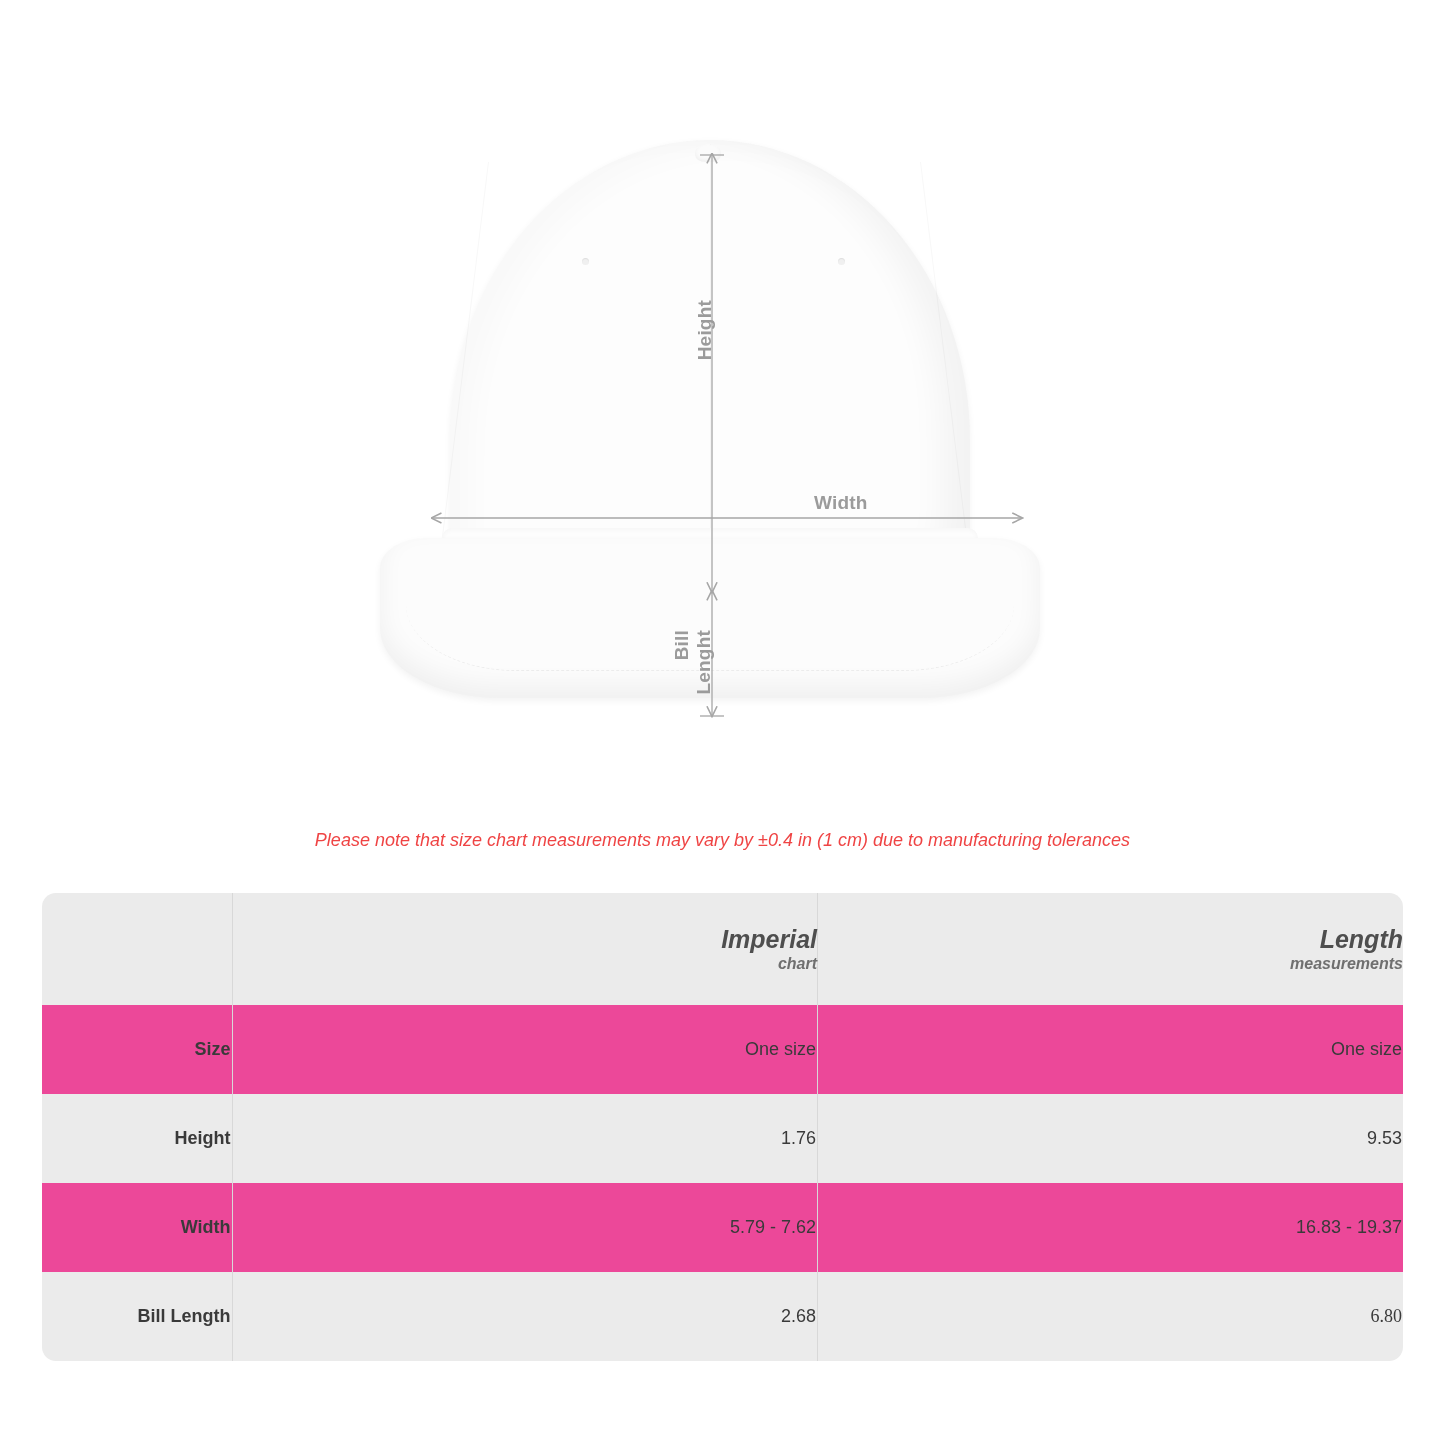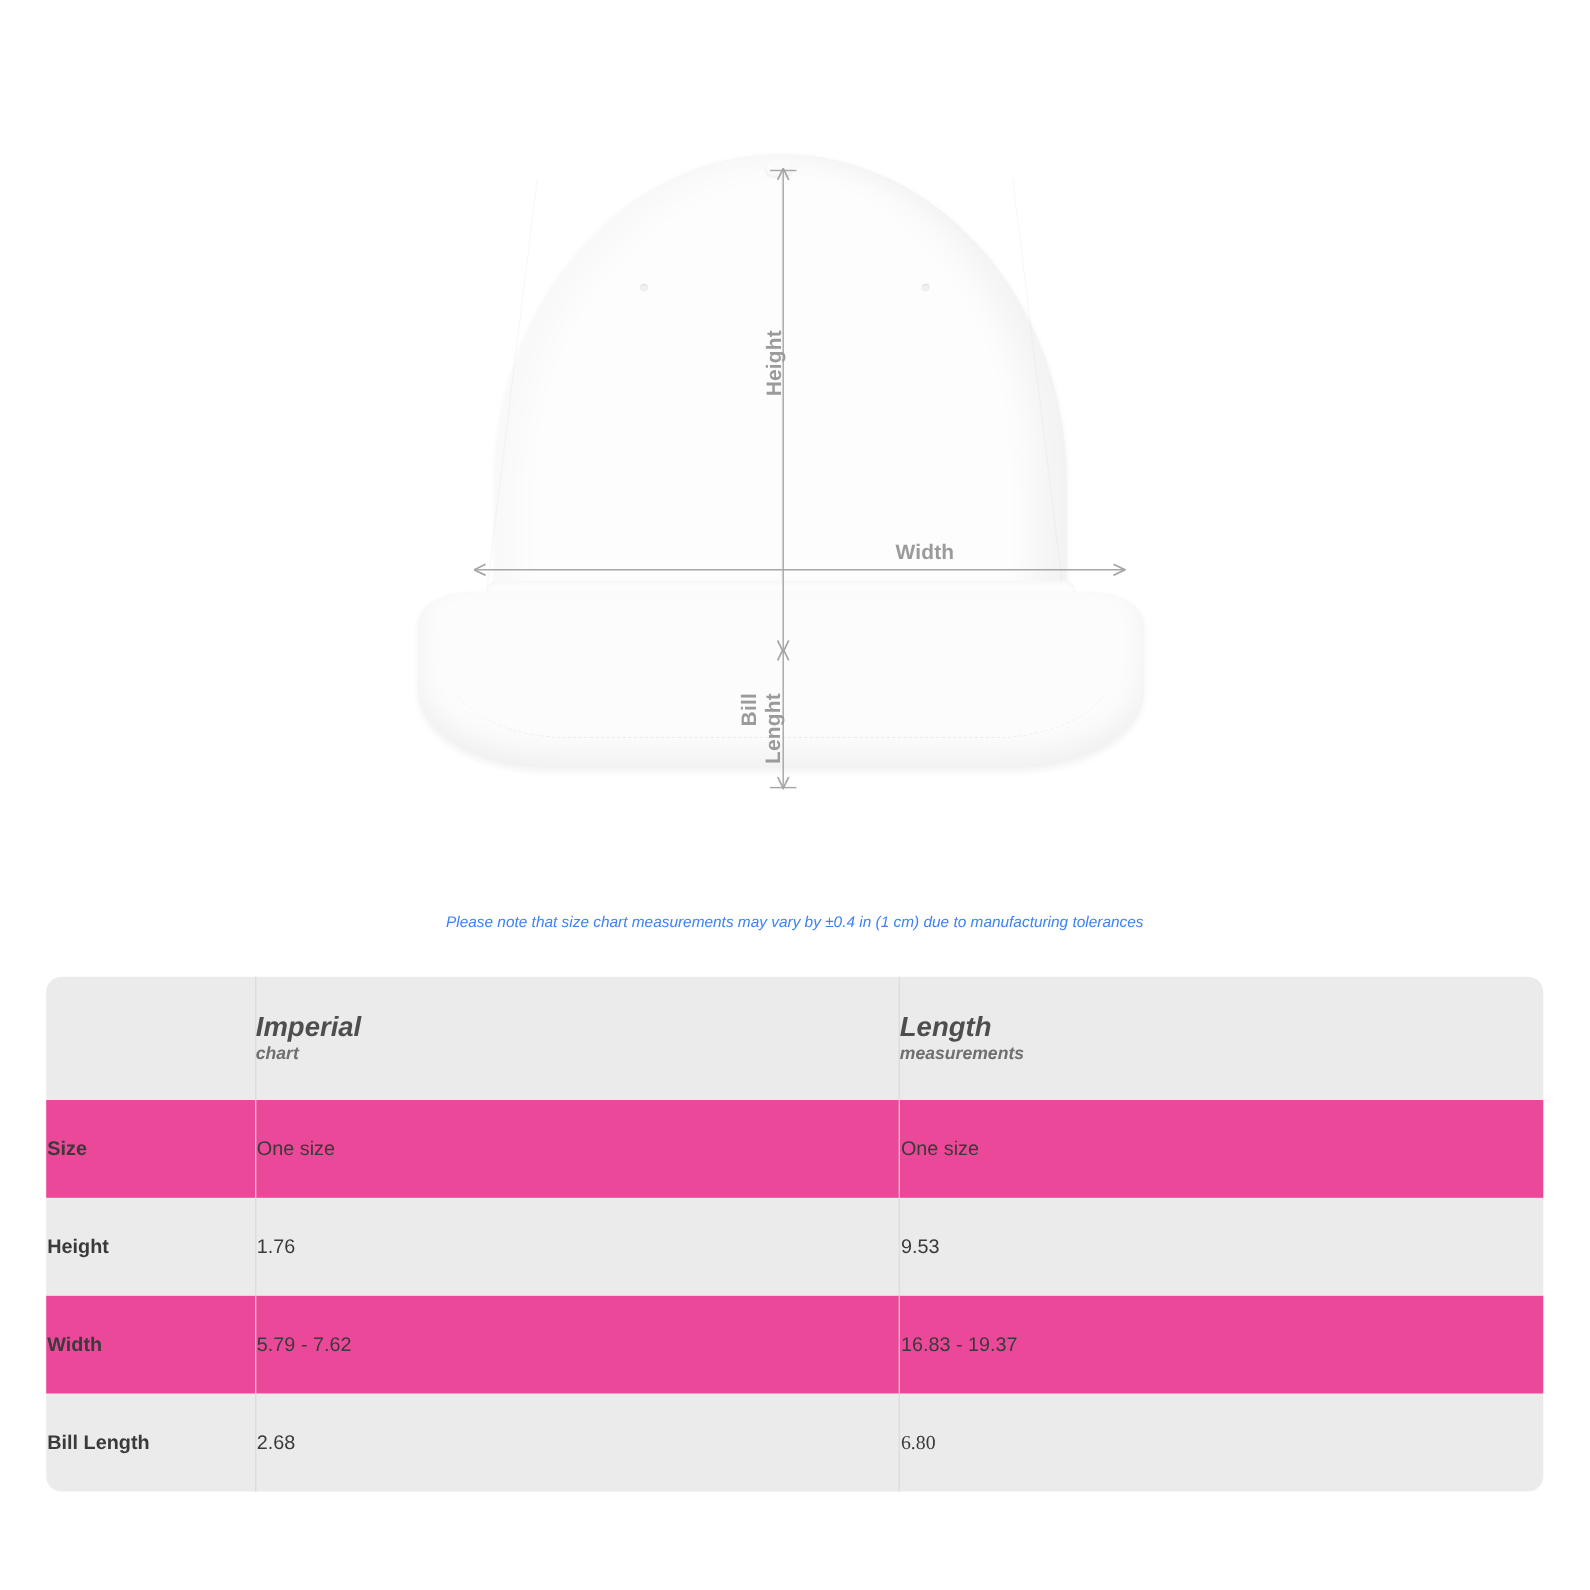--- a/index.html
+++ b/index.html
@@ -144,37 +144,37 @@
     text-align: center;
     margin-top: 30px;
   }
   .chart-title {
     font-size: 31px;
     font-weight: bold;
     color: #2b2b2b;
     margin: 0 0 14px 0;
   }
   .chart-note {
-    font-size: 14px;
+    font-size: 18px;
     font-style: italic;
-    color: #3b82f6;
+    color: #ef4444;
     margin: 0;
   }
 
   
   .table-wrap {
     margin: 42px 42px 0 42px;
   }
   table.size-table {
     width: 1361px;
     border-collapse: collapse;
     table-layout: fixed;
   }
   table.size-table th, table.size-table td {
-    text-align: left;
+    text-align: right;
     border: none;
   }
   .unit-row th {
     background: #ebebeb;
     height: 112px;
     padding: 0;
   }
   .unit-row th:first-child {
     border-top-left-radius: 14px;
   }

